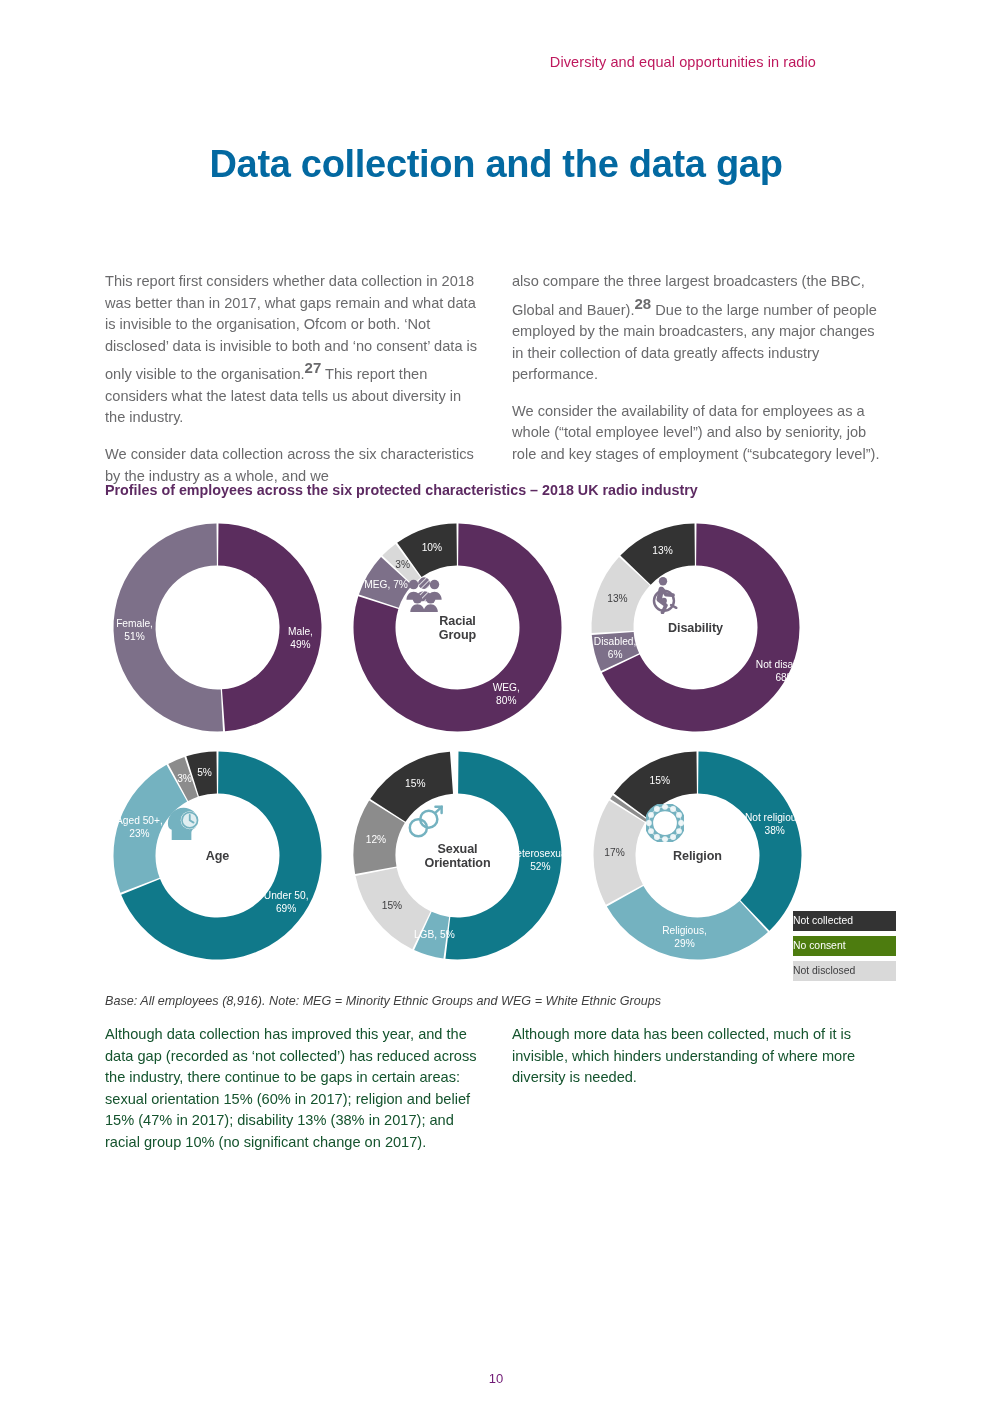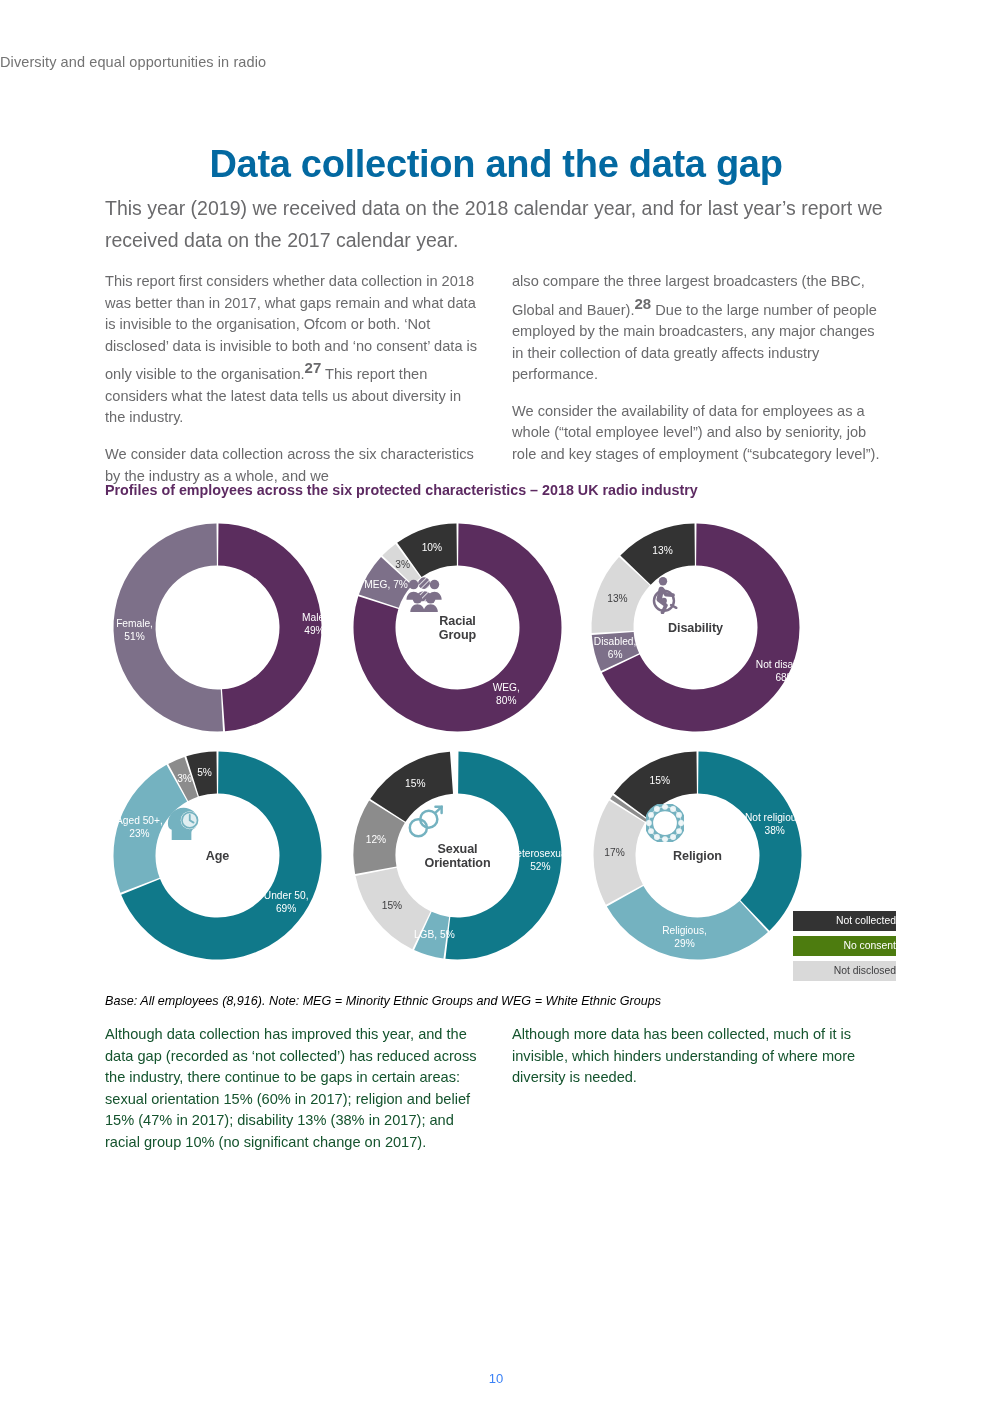--- a/index.html
+++ b/index.html
@@ -9,23 +9,23 @@
     font-family:"Liberation Sans", sans-serif;
     color:#58595b;
     position:relative;
     overflow:hidden;
   }
   .page{position:absolute;inset:0;}
 
   
   .running-header{
     position:absolute;top:54px;left:0;width:816px;
-    text-align:left;
+    text-align:right;
     font-size:14.5px;
-    color:#737373;
+    color:#be185d;
     letter-spacing:.1px;
   }
 
   
   .page-title{
     position:absolute;top:118px;left:0;width:992px;
     text-align:center;
     font-size:38px;
     font-weight:bold;
     color:#0369a1;
@@ -77,55 +77,54 @@
   .slice-label{
     position:absolute;font-size:10.2px;text-align:center;
     line-height:12.5px;pointer-events:none;white-space:nowrap;
   }
   .lbl-white{color:#ffffff;}
   .lbl-dark{color:#3d3d3f;}
 
   
   .legend{position:absolute;left:793px;top:911px;width:103px;}
   .legend-item{
-    height:20px;line-height:20px;text-align:right;
+    height:20px;line-height:20px;text-align:left;
     font-size:10.4px;margin-bottom:5px;
   }
   .lg-notcollected{background:#333333;color:#ffffff;}
   .lg-noconsent{background:#4d7c0f;color:#ffffff;}
   .lg-notdisclosed{background:#d9d9d9;color:#3d3d3f;}
 
   
   .base-note{
     position:absolute;left:105px;top:994px;width:790px;
-    font-size:12.6px;font-style:italic;color:#000000;
+    font-size:12.6px;font-style:italic;color:#404040;
   }
 
   
   .bot{position:absolute;width:378px;font-size:14.6px;line-height:21.6px;color:#14532d;}
   .bot-left{left:105px;top:1024px;}
   .bot-right{left:512px;top:1024px;}
   .bot p{margin:0;}
 
   
   .folio{
     position:absolute;top:1371px;left:0;width:992px;
-    text-align:center;font-size:13px;color:#3b82f6;
+    text-align:center;font-size:13px;color:#701a75;
   }
 </style>
 </head>
 <body>
 
 <div class="page">
 
   <div class="running-header">Diversity and equal opportunities in radio</div>
 
   <h1 class="page-title">Data collection and the data gap</h1>
 
-  <div class="standfirst">This year (2019) we received data on the 2018 calendar year, and for last year’s report we received data on the 2017 calendar year.</div>
 
   <div class="col col-left">
     <p>
       <span>This report first considers whether data collection in 2018 was better than in 2017, what gaps remain and what data is invisible to the organisation, Ofcom or both. ‘Not disclosed’ data is invisible to both and ‘no consent’ data is only visible to the organisation.</span><sup>27</sup><span> This report then considers what the latest data tells us about diversity in the industry.</span>
     </p>
     <p>We consider data collection across the six characteristics by the industry as a whole, and we</p>
   </div>
 
   <div class="col col-right">
     <p>
@@ -136,21 +135,21 @@
 
   <div class="chart-heading">Profiles of employees across the six protected characteristics – 2018 UK radio industry</div>
 
   <div class="charts" id="charts-root">
       <div class="donut-cell" style="left: 0px; top: 0px;">
         <div class="donut-wrap">
           <svg width="225" height="225" viewBox="0 0 225 225">
             <path d="M113.49831300008961,8.504791595218904 A104,104 0 0 1 120.02625622172229,216.2273130245115 L116.98680659371907,174.33743661076645 A62,62 0 0 0 113.0951481346688,50.502856527918965 Z" fill="#5b2d5e"></path>
             <path d="M118.03357010686855,216.35268220836846 A104,104 0 1 1 111.50168699991033,8.504791595218904 L111.90485186533117,50.502856527918965 A62,62 0 1 0 115.79885910217163,174.41217593191197 Z" fill="#7d7089"></path>
           </svg>
-          <div class="slice-label lbl-white" style="left: 0px; top: 0px; transform: translate(195.459px, 109.893px) translate(-50%, -50%); margin-left: 14px;">Male,<br>49%</div>
+          <div class="slice-label lbl-white" style="left: 0px; top: 14px; transform: translate(195.459px, 109.893px) translate(-50%, -50%);">Male,<br>49%</div>
           <div class="slice-label lbl-white" style="left: 0px; top: 0px; transform: translate(29.541px, 115.107px) translate(-50%, -50%);">Female,<br>51%</div>
         </div>
       </div>
       <div class="donut-cell" style="left: 240px; top: 0px;">
         <div class="donut-wrap">
           <svg width="225" height="225" viewBox="0 0 225 225">
             <path d="M113.49831300008961,8.504791595218904 A104,104 0 1 1 13.286183700427287,81.31316535339568 L53.35330182140858,93.9078485760628 A62,62 0 1 0 113.0951481346688,50.502856527918965 Z" fill="#5b2d5e"></path>
             <path d="M13.90317506589355,79.41426118532091 A104,104 0 0 1 36.00736339574074,42.03811991346856 L66.89862048592235,70.49387917918318 A62,62 0 0 0 53.721123596975,92.77580955278746 Z" fill="#7d7089"></path>
             <path d="M37.37414794578541,40.582642198643995 A104,104 0 0 1 50.56549800780945,28.95290272559228 L75.57750842773255,62.693076624872326 A62,62 0 0 0 67.71343435229515,69.62619054149931 Z" fill="#d9d9d9"></path>
             <path d="M52.180802373365374,27.779315408343194 A104,104 0 0 1 111.50168699991033,8.504791595218904 L111.90485186533117,50.502856527918965 A62,62 0 0 0 76.54047833796781,61.99343803189691 Z" fill="#333333"></path>

